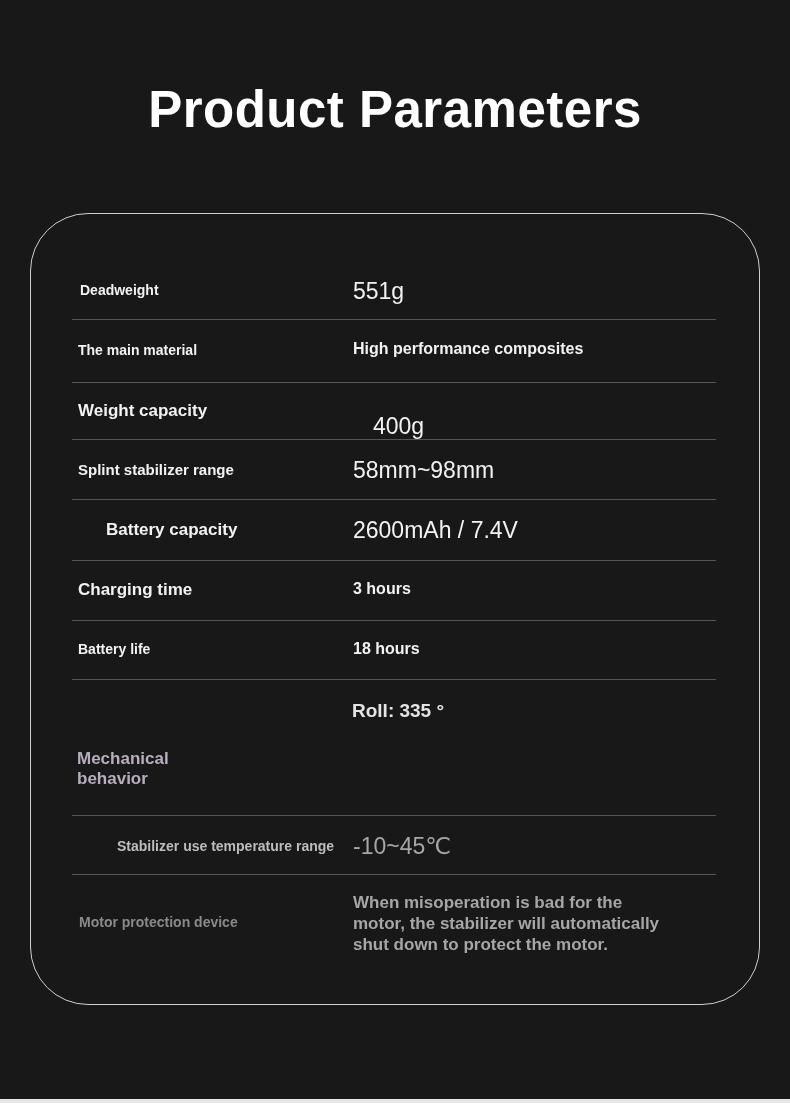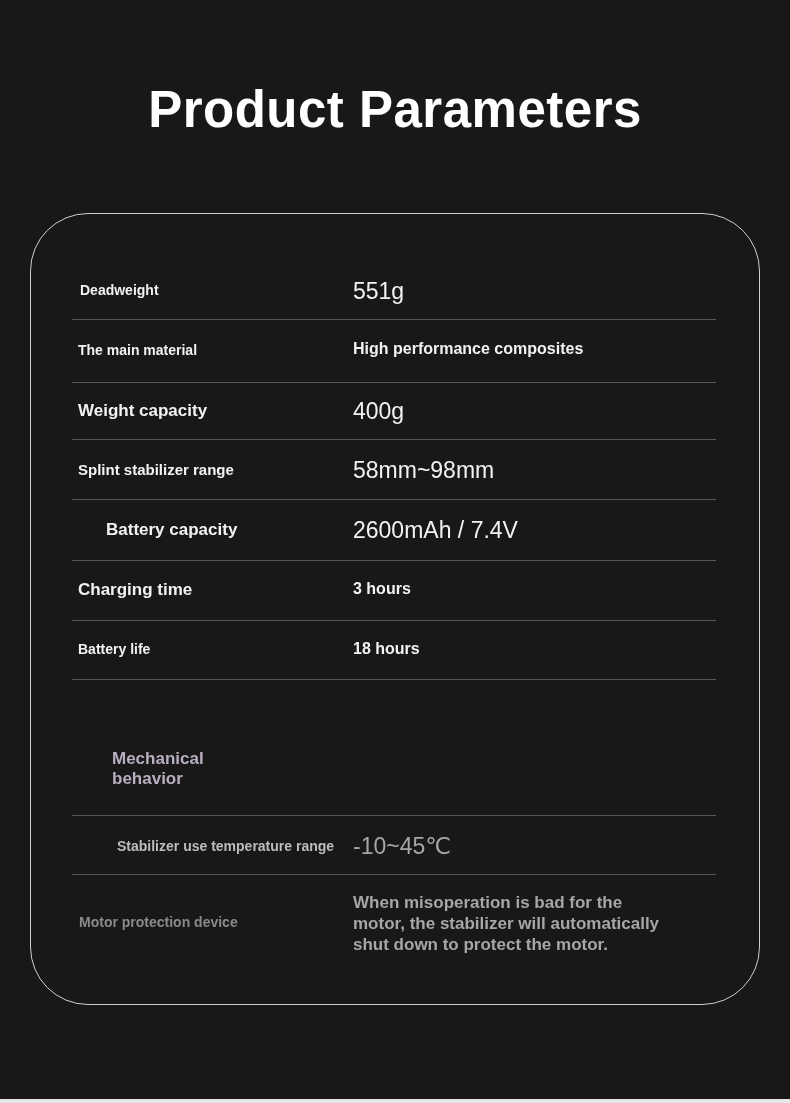--- a/index.html
+++ b/index.html
@@ -60,21 +60,21 @@
   <span class="value v-light" style="top:16px;">551g</span>
 </div>
 
 <div class="row" style="top:320px;height:62px;">
   <span class="label" style="top:22px;font-size:14px;">The main material</span>
   <span class="value v-bold" style="top:20px;">High performance composites</span>
 </div>
 
 <div class="row" style="top:383px;height:56px;">
   <span class="label" style="top:18px;font-size:17px;">Weight capacity</span>
-  <span class="value v-light" style="top:15px;">400g</span>
+  <span class="value v-light" style="top:30px;margin-left:20px;">400g</span>
 </div>
 
 <div class="row" style="top:440px;height:59px;">
   <span class="label" style="top:21px;font-size:15px;">Splint stabilizer range</span>
   <span class="value v-light" style="top:17px;">58mm~98mm</span>
 </div>
 
 <div class="row" style="top:500px;height:60px;">
   <span class="label" style="top:20px;font-size:17px;margin-left:28px;">Battery capacity</span>
   <span class="value v-light" style="top:17px;">2600mAh / 7.4V</span>
@@ -84,25 +84,26 @@
   <span class="label" style="top:19px;font-size:17px;">Charging time</span>
   <span class="value v-bold" style="top:19px;">3 hours</span>
 </div>
 
 <div class="row" style="top:621px;height:58px;">
   <span class="label" style="top:20px;font-size:14px;">Battery life</span>
   <span class="value v-bold" style="top:19px;">18 hours</span>
 </div>
 
 <div class="row" style="top:680px;height:135px;">
-  <div class="label" style="top:69px;font-size:17px;line-height:20px;color:#b8aebf;left:5px;margin-left:35px;">
+  <div class="label" style="top:69px;font-size:17px;line-height:20px;color:#b8aebf;left:5px;">
     <span style="display:block;">Mechanical</span>
     <span style="display:block;">behavior</span>
   </div>
   <div class="value mech-lines" style="top:20px;left:280px;">
+    <span class="line" style="font-size:19px;height:38px;">Roll: 335 °</span>
   </div>
 </div>
 
 <div class="row" style="top:816px;height:58px;">
   <span class="label" style="top:22px;font-size:14px;left:5px;color:#bdbdbd;margin-left:40px;">Stabilizer use temperature range</span>
   <span class="value v-light" style="top:17px;color:#a6a6a6;">-10~45℃</span>
 </div>
 
 <div class="row last" style="top:875px;height:110px;">
   <span class="label" style="top:39px;font-size:14px;left:7px;color:#8a8a8a;">Motor protection device</span>

